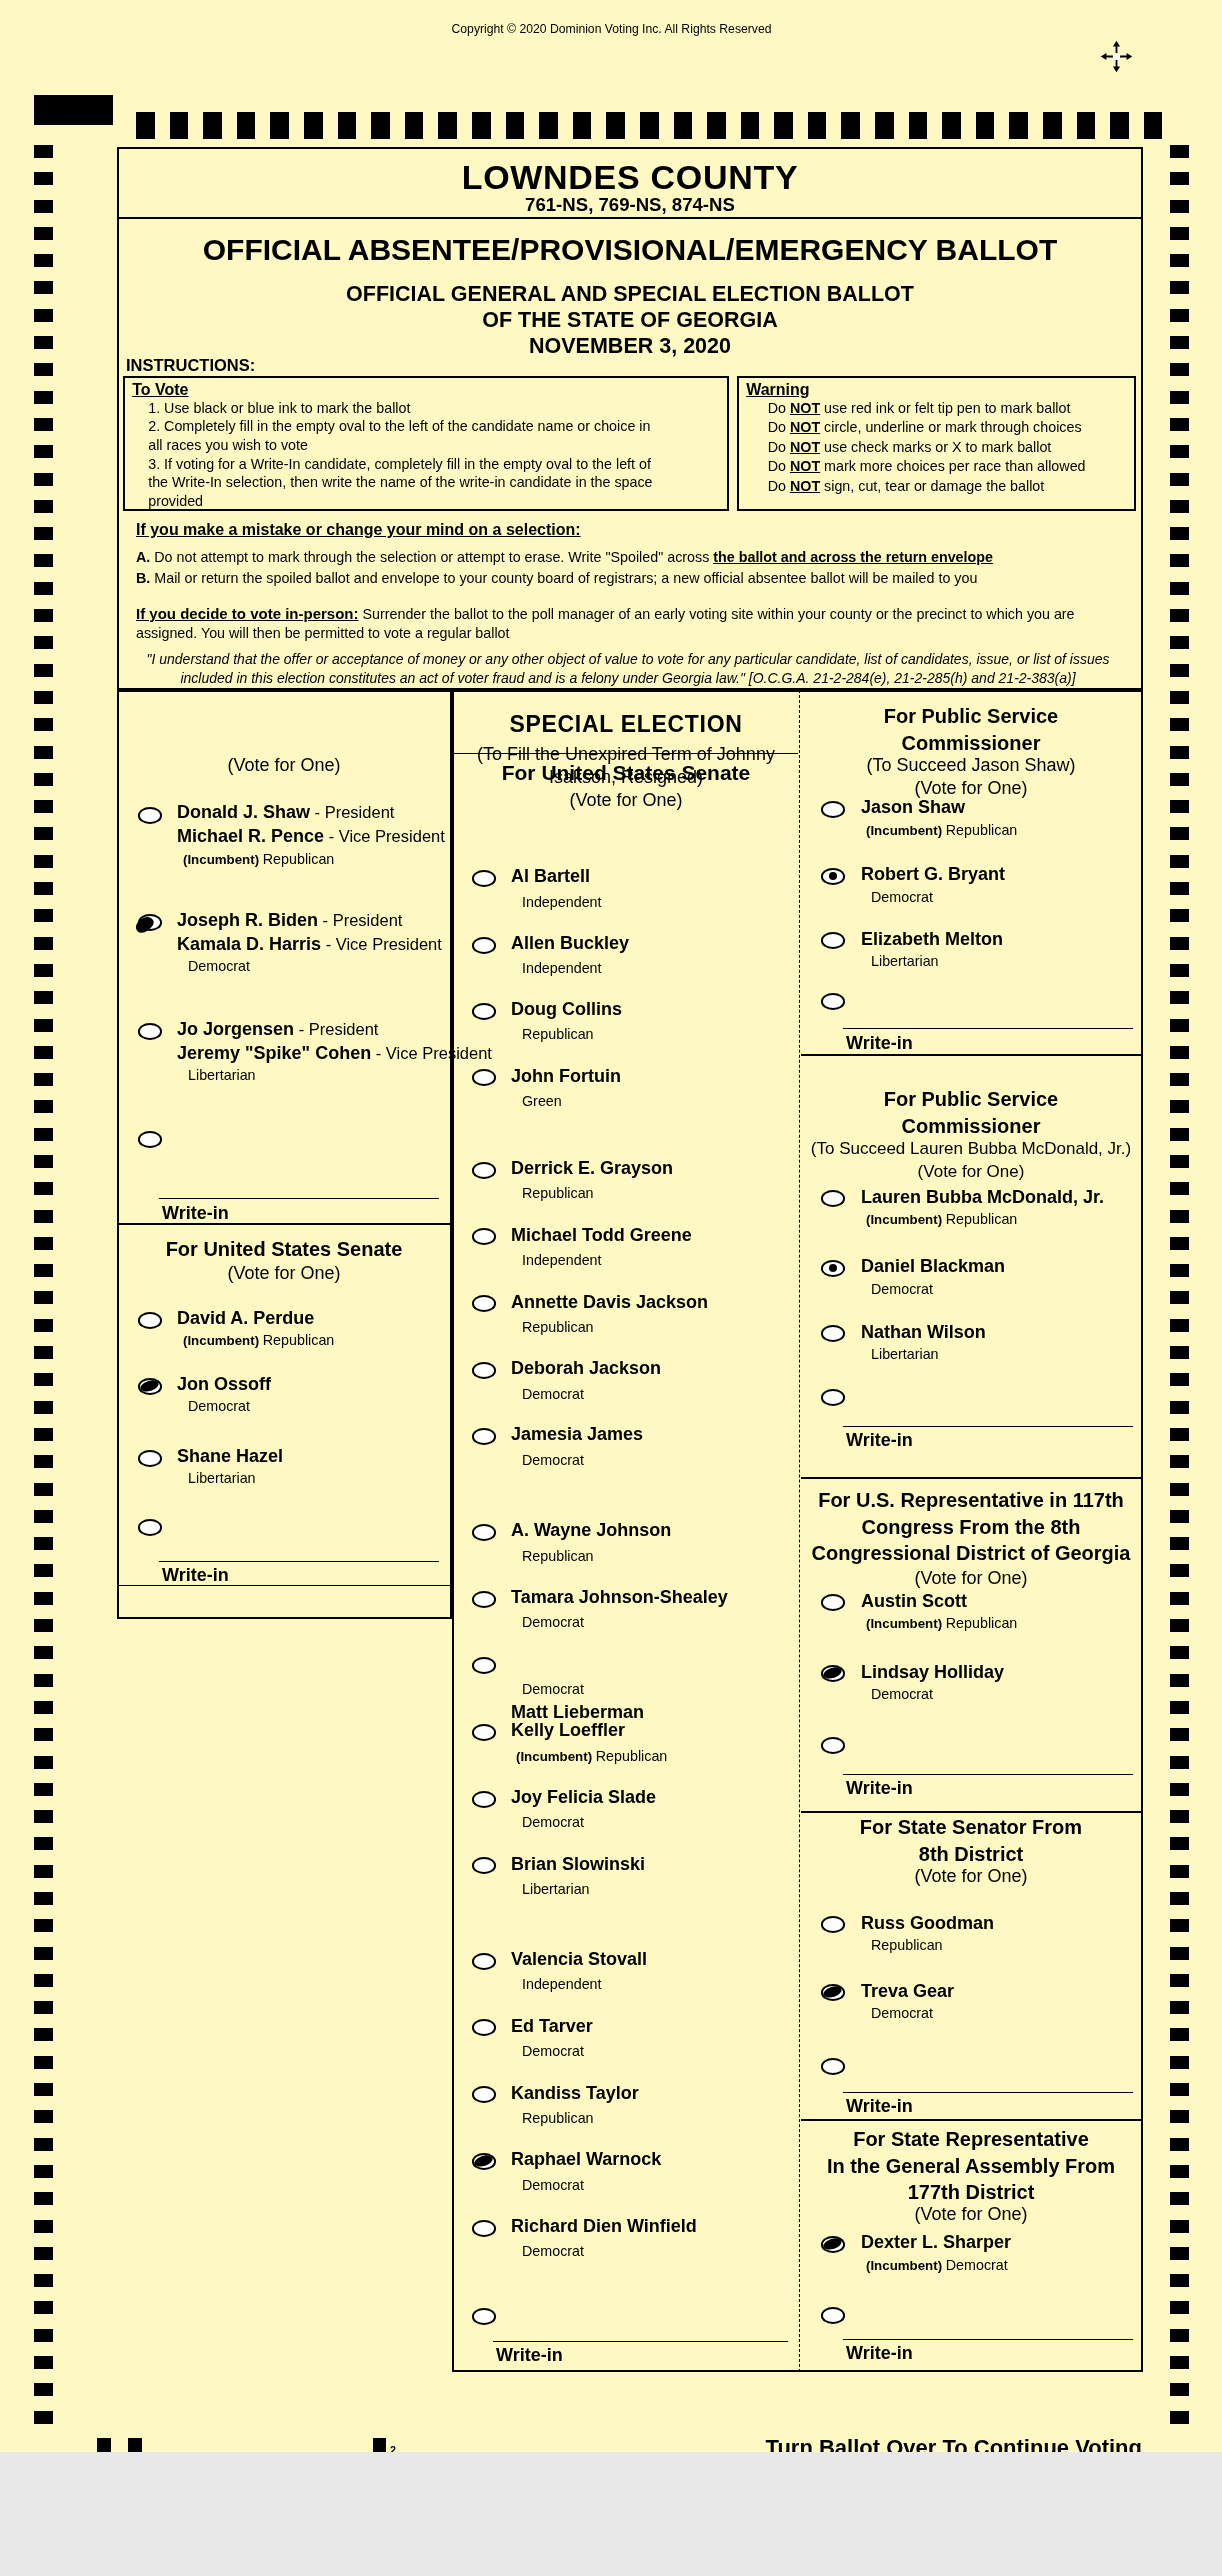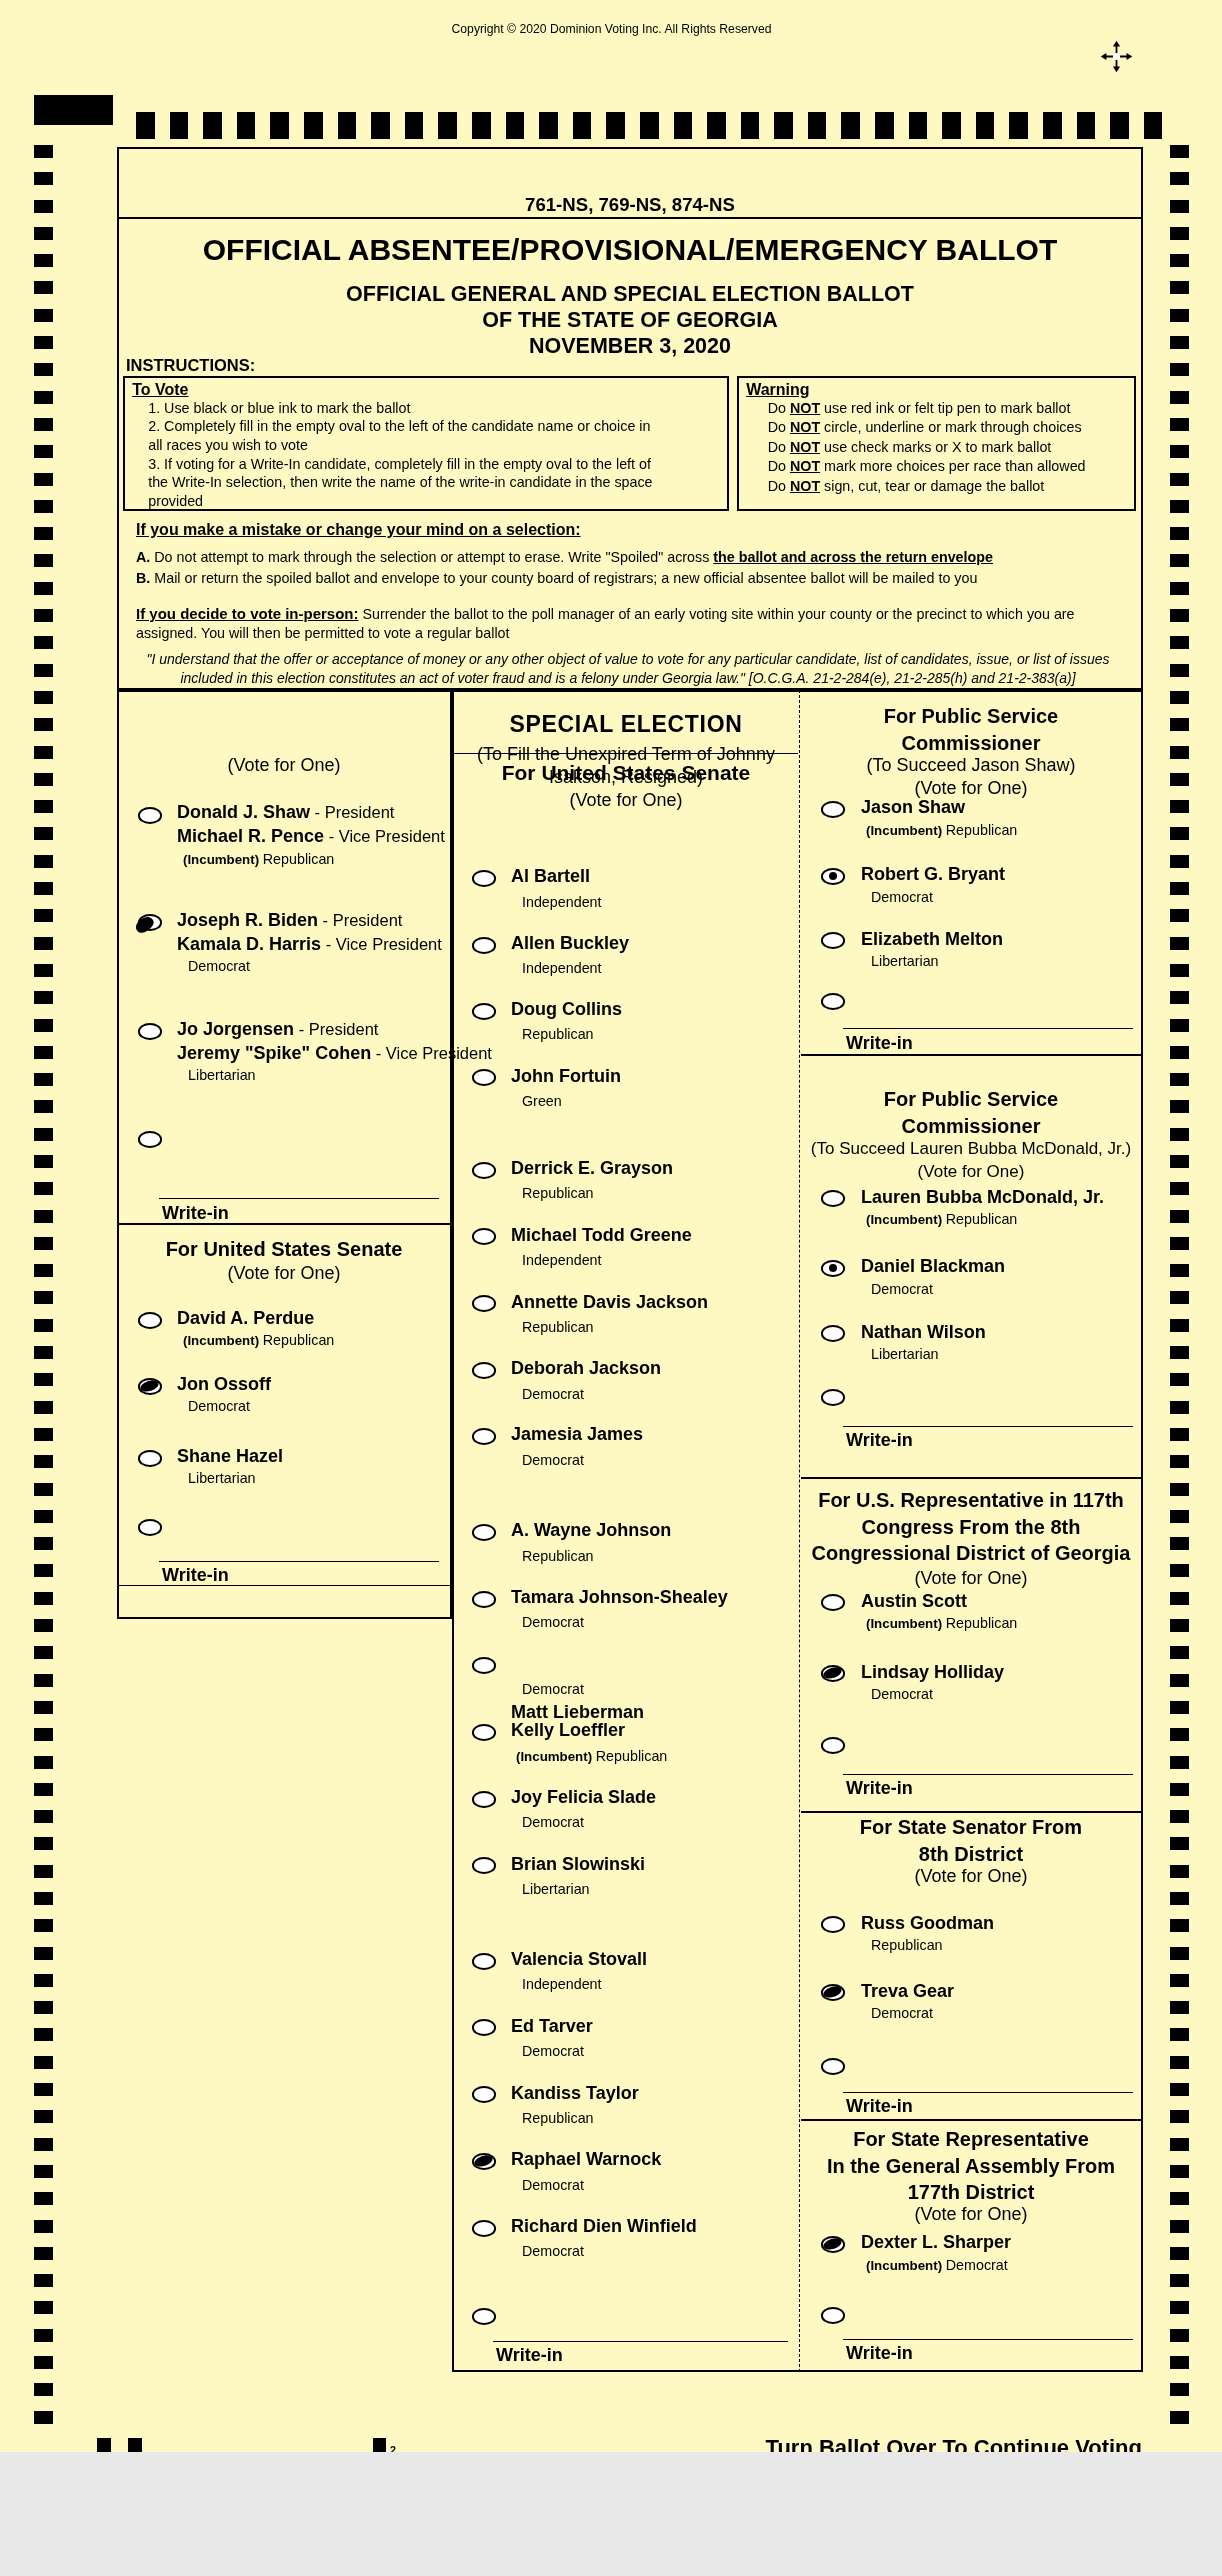--- a/index.html
+++ b/index.html
@@ -311,20 +311,21 @@
 
   <div class="plus" style="left:46px;top:2456px;">+</div>
   <div class="blk" style="left:97px;top:2438px;width:14.3px;height:44px;"></div>
   <div class="blk" style="left:128px;top:2438px;width:14.3px;height:44px;"></div>
   <div class="blk" style="left:159px;top:2458px;width:14.3px;height:24.4px;"></div>
   <div class="blk" style="left:189px;top:2458px;width:14.3px;height:24.4px;"></div>
   <div class="blk" style="left:373px;top:2438px;width:13px;height:44px;"></div>
   <div class="idglyph" style="left:390px;top:2444px;">2</div>
 
   <div class="box" style="left:117px;top:147px;width:1026px;height:72px;"></div>
+  <div class="h-county abs" style="left:117px;top:158px;width:1026px;">LOWNDES COUNTY</div>
   <div class="h-prec abs" style="left:117px;top:194px;width:1026px;">761-NS, 769-NS, 874-NS</div>
 
   <div class="box" style="left:117px;top:217px;width:1026px;height:473px;"></div>
   <div class="h-ballot abs" style="left:117px;top:233px;width:1026px;">OFFICIAL ABSENTEE/PROVISIONAL/EMERGENCY BALLOT</div>
   <div class="h-general abs" style="left:117px;top:281px;width:1026px;">OFFICIAL GENERAL AND SPECIAL ELECTION BALLOT
 OF THE STATE OF GEORGIA
 NOVEMBER 3, 2020</div>
   <div class="instr-label abs" style="left:126px;top:356px;">INSTRUCTIONS:</div>
 
   <div class="ibox" style="left:123px;top:376px;width:606px;height:135px;">

